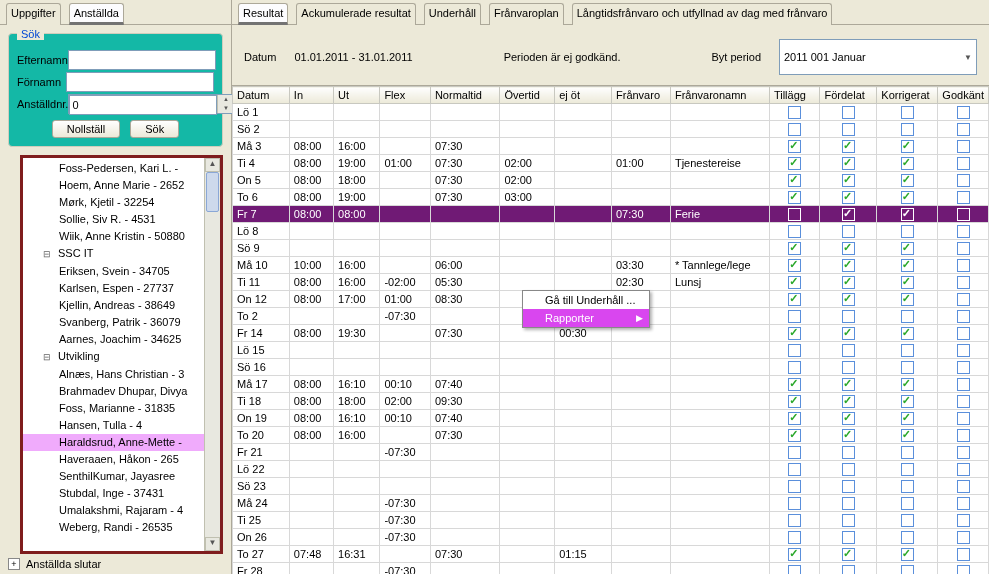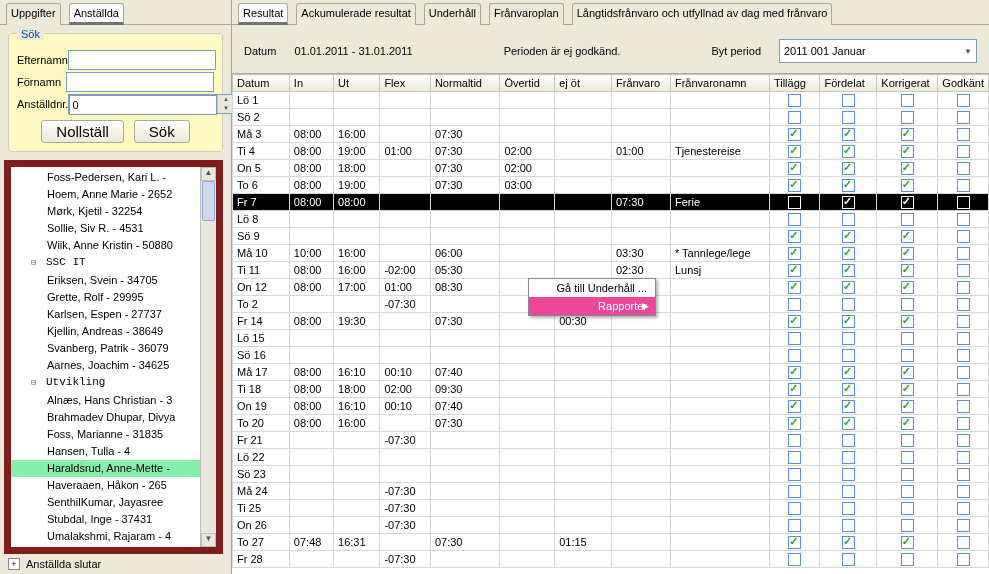--- a/index.html
+++ b/index.html
@@ -46,21 +46,21 @@
 .tab.active {
   background: #fcfcfe;
   border-bottom: 3px solid #737373;
   z-index: 2;
 }
 .search-group {
   margin: 8px;
   border: 1px solid #d0cdbc;
   border-radius: 4px;
   padding: 8px;
-  background: #fef9c3;
+  background: #14b8a6;
 }
 .search-group legend, .group-title {
   color: #0046d5;
   padding: 0 4px;
   position: relative;
   top: -14px;
   background: #ece9d8;
   display: inline-block;
 }
 .form-row {
@@ -111,27 +111,27 @@
   gap: 10px;
   justify-content: center;
   margin-top: 4px;
 }
 .btn {
   border: 1px solid #aca899;
   background: linear-gradient(#fff,#ece9d8);
   padding: 2px 14px;
   border-radius: 3px;
   cursor: pointer;
-  font-size: 15px;
+  font-size: 11px;
 }
 .tree-area {
   flex: 1;
-  margin: 0 8px 4px 4px;
+  margin: 0 8px 4px 20px;
   background: #fff;
-  border: 7px solid #7f1d1d;
+  border: 3px solid #7f1d1d;
   overflow: hidden;
   position: relative;
 }
 .tree-scroll {
   position: absolute;
   right: 0; top:0; bottom:0; width:16px;
   background: #e8e8e0;
   border-left:1px solid #c0c0b0;
 }
 .tree-scroll .thumb {
@@ -157,32 +157,31 @@
 }
 .tree-item {
   padding: 1px 2px 1px 36px;
   white-space: nowrap;
   cursor: pointer;
   line-height: 15px;
 }
 .tree-item.level2 { }
 .tree-item.group {
   padding-left: 20px;
-  font-family: Liberation Mono, monospace;
 }
 .tree-item.group::before {
   content: "⊟";
   display:inline-block;
   width:12px;
   color:#666;
   margin-right:3px;
   font-size:9px;
 }
 .tree-item.selected {
-  background:#86efac;
+  background:#f0abfc;
 }
 .bottom-row {
   display:flex;
   align-items:center;
   margin:0 8px 4px 8px;
 }
 .bottom-row .exp {
   width:12px;height:12px;border:1px solid #888;
   text-align:center;line-height:10px;font-size:9px;
   background:#fff; margin-right:6px;
@@ -191,21 +190,21 @@
 .info-bar {
   display:flex;
   align-items:center;
   padding: 14px 12px 10px 12px;
   gap: 18px;
 }
 .info-bar .spacer { flex:1; }
 .period-select {
   border:1px solid #7f9db9;
   background:#fff;
-  height:24px;
+  height:36px;
   width:198px;
   display:flex;
   align-items:center;
   padding:0 4px;
   justify-content:space-between;
 }
 .grid-wrap {
   flex:1;
   margin: 0 0 0 0;
   background:#fff;
@@ -226,21 +225,21 @@
   font-size:11px;
   white-space:nowrap;
   overflow:hidden;
 }
 table.grid th {
   background: linear-gradient(#fefefe,#ece9d8);
   border:1px solid #c8c8c0;
   font-weight:normal;
 }
 table.grid tr.selected td {
-  background:#000000;
+  background:#701a75;
   color:#fff;
 }
 .chk {
   width:13px;height:13px;border:1px solid #5a8fdb;
   background:#fff;
   margin:0 auto;
   display:block;
   position:relative;
 }
 .chk.checked::after{
@@ -249,36 +248,35 @@
   top:-2px; left:0px;
   color:#2ba82b;
   font-size:11px;
   font-weight:bold;
 }
 tr.selected .chk { border-color:#fff; background:transparent; }
 tr.selected .chk.checked::after{ color:#fff; }
 td.center { text-align:center; }
 .ctx-menu {
   position:absolute;
-  left:296px; top:204px;
+  left:290px; top:204px;
   width:128px;
   background:#fff;
   border:1px solid #888;
   box-shadow:2px 2px 3px rgba(0,0,0,.3);
   z-index:50;
-  text-align:right;
 }
 .ctx-item {
   padding:3px 8px 3px 22px;
   font-size:11px;
   cursor:pointer;
   position:relative;
 }
 .ctx-item.hover {
-  background:#ec4899;
+  background:#d946ef;
   color:#fff;
 }
 .ctx-item .arrow-r {
   position:absolute; right:6px; top:4px;
   font-size:9px;
 }
 .col-datum{width:54px;} .col-in{width:42px;} .col-ut{width:44px;}
 .col-flex{width:48px;} .col-norm{width:66px;} .col-over{width:52px;}
 .col-ejot{width:54px;} .col-franv{width:56px;} .col-franvnamn{width:94px;}
 .col-tillagg{width:48px;} .col-fordelat{width:54px;} .col-korr{width:58px;} .col-godk{width:48px;}
@@ -320,21 +318,20 @@
 
   <div class="tree-area">
     <div class="tree" id="tree">
         <div class="tree-item  ">Foss-Pedersen, Kari L. -</div>
         <div class="tree-item  ">Hoem, Anne Marie - 2652</div>
         <div class="tree-item  ">Mørk, Kjetil - 32254</div>
         <div class="tree-item  ">Sollie, Siv R. - 4531</div>
         <div class="tree-item  ">Wiik, Anne Kristin - 50880</div>
         <div class="tree-item group ">SSC IT</div>
         <div class="tree-item level2 ">Eriksen, Svein - 34705</div>
-        <div class="tree-item level2 ">Grette, Rolf - 29995</div>
         <div class="tree-item level2 ">Karlsen, Espen - 27737</div>
         <div class="tree-item level2 ">Kjellin, Andreas - 38649</div>
         <div class="tree-item level2 ">Svanberg, Patrik - 36079</div>
         <div class="tree-item level2 ">Aarnes, Joachim - 34625</div>
         <div class="tree-item group ">Utvikling</div>
         <div class="tree-item level2 ">Alnæs, Hans Christian - 3</div>
         <div class="tree-item level2 ">Brahmadev Dhupar, Divya</div>
         <div class="tree-item level2 ">Foss, Marianne - 31835</div>
         <div class="tree-item level2 ">Hansen, Tulla - 4</div>
         <div class="tree-item level2 selected">Haraldsrud, Anne-Mette -</div>

